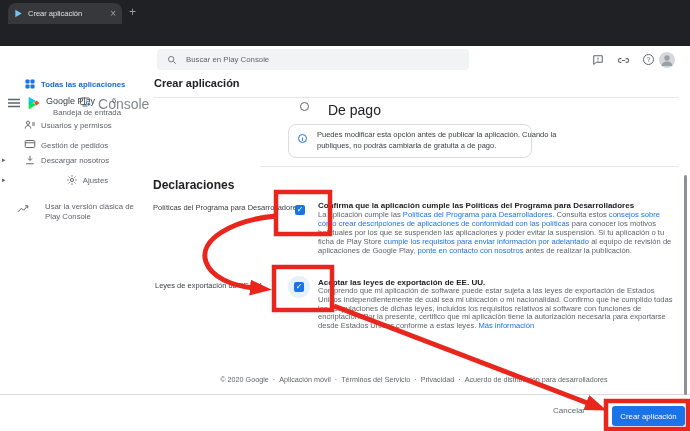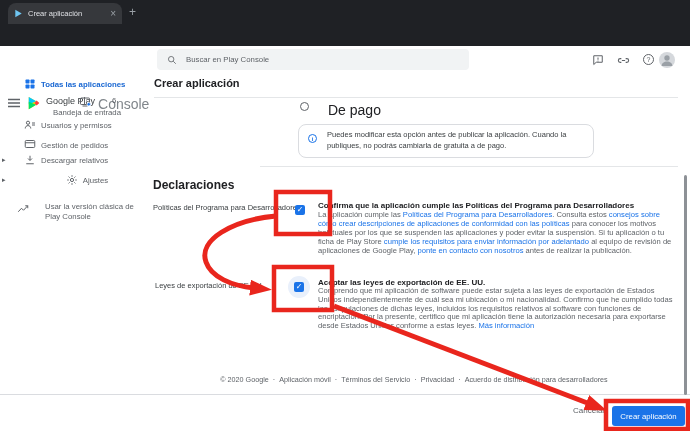--- a/index.html
+++ b/index.html
@@ -45,39 +45,39 @@
           display:flex;align-items:center;padding-left:10px;box-sizing:border-box;}
   .search .ph{font-size:7.8px;color:#5f6368;margin-left:9px;}
   .circle-ic{border:1px solid #5f6368;border-radius:50%;color:#5f6368;display:flex;
              align-items:center;justify-content:center;box-sizing:border-box;}
   .avatar{left:659px;top:52px;width:16px;height:16px;border-radius:50%;background:#d5d8dc;overflow:hidden;}
   .page-title{left:154px;top:77px;font-size:11px;font-weight:bold;color:#202124;}
   .divider{position:absolute;height:1px;background:#e4e6e8;}
   
   .radio{left:300px;top:102px;width:9px;height:9px;border:1.2px solid #5f6368;border-radius:50%;box-sizing:border-box;}
   .radio-lbl{left:317px;top:102px;font-size:14px;color:#202124;margin-left:11px;}
-  .infobox{left:298px;top:124px;width:296px;height:34px;border:1px solid #dadce0;border-radius:8px;box-sizing:border-box;}
+  .infobox{left:288px;top:124px;width:244px;height:34px;border:1px solid #dadce0;border-radius:8px;box-sizing:border-box;}
   .info-ic{position:absolute;left:9px;top:9px;width:9px;height:9px;border:1px solid #1a73e8;
            border-radius:50%;color:#1a73e8;font-size:6px;font-weight:bold;display:flex;
            align-items:center;justify-content:center;box-sizing:border-box;}
   .info-tx{position:absolute;left:28px;top:4px;width:258px;font-size:7.5px;line-height:11px;color:#3c4043;}
   .sec-h{left:153px;top:178px;font-size:12px;font-weight:bold;color:#202124;}
   .flabel{font-size:7.5px;color:#3c4043;}
   .checkbox{position:absolute;width:10px;height:10px;background:#1a73e8;border-radius:2px;
             display:flex;align-items:center;justify-content:center;}
   .checkbox .ck{color:#fff;font-size:8px;line-height:10px;}
   .halo{left:288px;top:276px;width:22px;height:22px;border-radius:50%;background:#e9f0fb;}
   .dtitle{font-size:8px;font-weight:bold;color:#202124;white-space:nowrap;}
   .dbody{font-size:7.6px;line-height:9px;color:#5f6368;width:360px;}
   .lnk{color:#1a73e8;cursor:pointer;}
   
   .footer{left:150px;top:375px;width:528px;text-align:center;font-size:7.2px;color:#5f6368;}
   .footer .sep{margin:0 4px;}
   .bottombar{left:0;top:394px;width:690px;height:37px;background:#fff;border-top:1px solid #dadce0;box-sizing:border-box;}
-  .cancel{left:573px;top:406px;font-size:8px;color:#5f6368;cursor:pointer;}
+  .cancel{left:553px;top:406px;font-size:8px;color:#5f6368;cursor:pointer;}
   .create-btn{left:612px;top:406px;width:73px;height:20px;background:#1a73e8;border-radius:3px;
               color:#fff;font-size:7.8px;display:flex;align-items:center;justify-content:center;cursor:pointer;}
   .scrollbar{left:684px;top:175px;width:3px;height:220px;background:#8d9196;border-radius:2px;}
   .overlay{left:0;top:0;width:690px;height:431px;pointer-events:none;z-index:50;}
 </style>
 </head>
 <body>
 
 <div class="screen">
 
@@ -188,21 +188,21 @@
           <rect x="2.5" y="5" width="19" height="14" rx="2" fill="none" stroke="#5f6368" stroke-width="2"></rect>
           <path d="M2.5 9.5 h19" stroke="#5f6368" stroke-width="2"></path>
         </svg>
       <span class="lbl">Gestión de pedidos</span>
     </div>
     <div class="navrow" style="top:106px;">
       <span class="chev">▸</span>
       <svg class="ic" viewBox="0 0 24 24">
           <path d="M12 3.5 v9 M8 9 l4 4 4 -4 M4.5 19.5 h15" fill="none" stroke="#5f6368" stroke-width="2"></path>
         </svg>
-      <span class="lbl">Descargar relativos</span>
+      <span class="lbl">Descargar nosotros</span>
     </div>
     <div class="navrow" style="top:126px;justify-content:center;">
       <span class="chev">▸</span>
       <svg class="ic" viewBox="0 0 24 24">
           <circle cx="12" cy="12" r="3.2" fill="none" stroke="#5f6368" stroke-width="2"></circle>
           <path d="M12 2.5 v3 M12 18.5 v3 M2.5 12 h3 M18.5 12 h3 M5.2 5.2 l2.1 2.1 M16.7 16.7 l2.1 2.1 M18.8 5.2 L16.7 7.3 M7.3 16.7 L5.2 18.8" stroke="#5f6368" stroke-width="2"></path>
         </svg>
       <span class="lbl">Ajustes</span>
     </div>
     <div class="navrow classic" style="top:156px;align-items:flex-start;padding-left:17px;gap:6px;">

